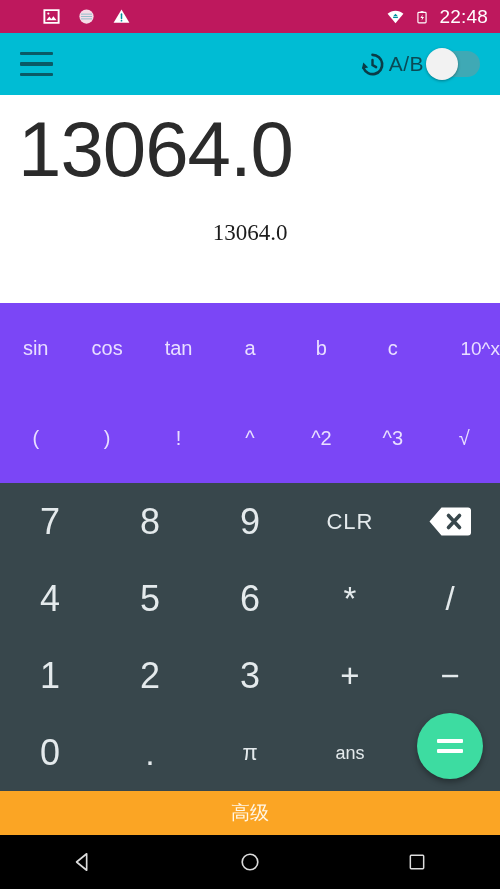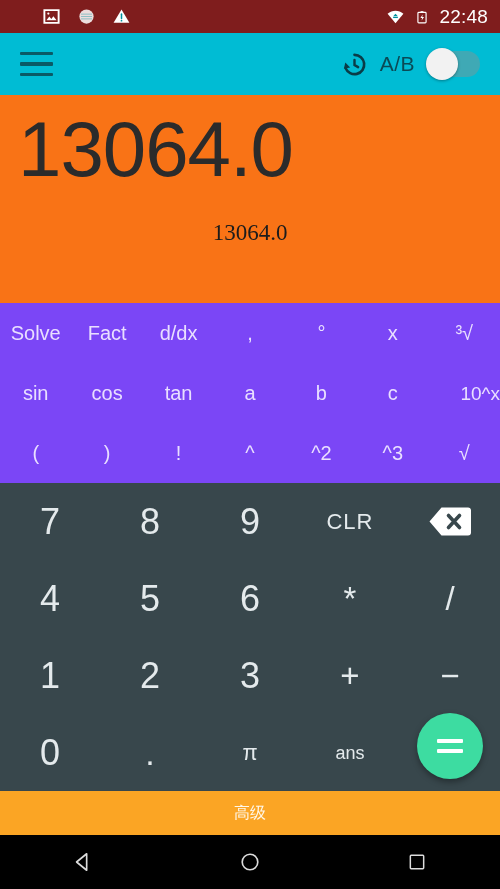--- a/index.html
+++ b/index.html
@@ -6,51 +6,51 @@
   html, body {
     width:500px; height:889px;
     background:#000;
     font-family:"Liberation Sans", sans-serif;
     overflow:hidden;
   }
   .phone { width:500px; height:889px; display:flex; flex-direction:column; position:relative; }
 
   
   .status-bar {
-    height:33px; background:#7f1d1d; flex:0 0 33px;
+    height:33px; background:#be185d; flex:0 0 33px;
     display:flex; align-items:center; padding:0 12px;
   }
   .status-left { display:flex; align-items:center; gap:16px; margin-left:30px; }
   .status-right { margin-left:auto; display:flex; align-items:center; gap:10px; }
   .status-icon { width:19px; height:19px; display:block; fill:#ffffff; }
   .status-clock { color:#fff; font-size:19px; letter-spacing:0.2px; line-height:1; }
 
   
   .app-bar {
     height:62px; flex:0 0 62px; background:#00BCD4;
     display:flex; align-items:center; padding:0 20px;
   }
   .hamburger { width:33px; height:24px; display:flex; flex-direction:column; justify-content:space-between; cursor:pointer; }
   .hamburger span { display:block; height:3.4px; background:#0a5a66; border-radius:1px; }
-  .app-bar-right { margin-left:auto; display:flex; align-items:center; gap:11px; }
+  .app-bar-right { margin-left:auto; display:flex; align-items:center; gap:2px; }
   .history-icon { width:29px; height:29px; display:block; }
   .ab-label { color:#0a4a55; font-size:21px; letter-spacing:0.5px; }
   .toggle {
     width:54px; height:26px; border-radius:13px;
     background:#3fa9b5; position:relative; cursor:pointer;
   }
   .toggle .knob {
     position:absolute; left:0; top:-3px;
     width:32px; height:32px; border-radius:50%;
     background:#f2f2f2; box-shadow:0 1px 3px rgba(0,0,0,.35);
   }
 
   
   .display {
-    flex:0 0 208px; background:#f97316; position:relative;
+    flex:0 0 208px; background:#ffffff; position:relative;
   }
   .display-primary {
     position:absolute; left:18px; top:6px;
     font-size:78px; color:#2b2b2b; font-weight:300;
     letter-spacing:-1px; line-height:1.25; white-space:nowrap;
   }
   .display-secondary {
     position:absolute; left:0; right:0; top:125px;
     text-align:center; font-family:"Liberation Serif", serif;
     font-size:23px; color:#1c1c1c;
@@ -85,21 +85,21 @@
     background:#3DDCA1; display:flex; align-items:center; justify-content:center;
     box-shadow:0 3px 6px rgba(0,0,0,.35); cursor:pointer;
   }
   .fab .eq { display:flex; flex-direction:column; gap:6px; }
   .fab .eq i { display:block; width:26px; height:4px; background:#fff; border-radius:1px; }
 
   
   .ad-bar {
     flex:0 0 44px; background:#FBA524;
     display:flex; align-items:center; justify-content:center;
-    color:#FFF7E8; font-size:16px; cursor:pointer;
+    color:#FFF7E8; font-size:19px; cursor:pointer;
   }
 
   
   .nav-bar {
     flex:0 0 54px; background:#000;
     display:flex; align-items:center; justify-content:space-around;
   }
   .nav-btn { width:54px; height:54px; display:flex; align-items:center; justify-content:center; cursor:pointer; }
   .nav-btn svg { display:block; }
 </style>
@@ -158,29 +158,20 @@
       </div>
     </div>
   </div>
 
   <div class="display">
     <div class="display-primary">13064.0</div>
     <div class="display-secondary">13064.0</div>
   </div>
 
   <div class="func-pad">
-    <div class="func-row">
-      <div class="func-key">Solve</div>
-      <div class="func-key">Fact</div>
-      <div class="func-key">d/dx</div>
-      <div class="func-key">,</div>
-      <div class="func-key">°</div>
-      <div class="func-key">x</div>
-      <div class="func-key">³√</div>
-    </div>
     <div class="func-row">
       <div class="func-key">sin</div>
       <div class="func-key">cos</div>
       <div class="func-key">tan</div>
       <div class="func-key">a</div>
       <div class="func-key">b</div>
       <div class="func-key">c</div>
       <div class="func-key small">10^x</div>
     </div>
     <div class="func-row">

